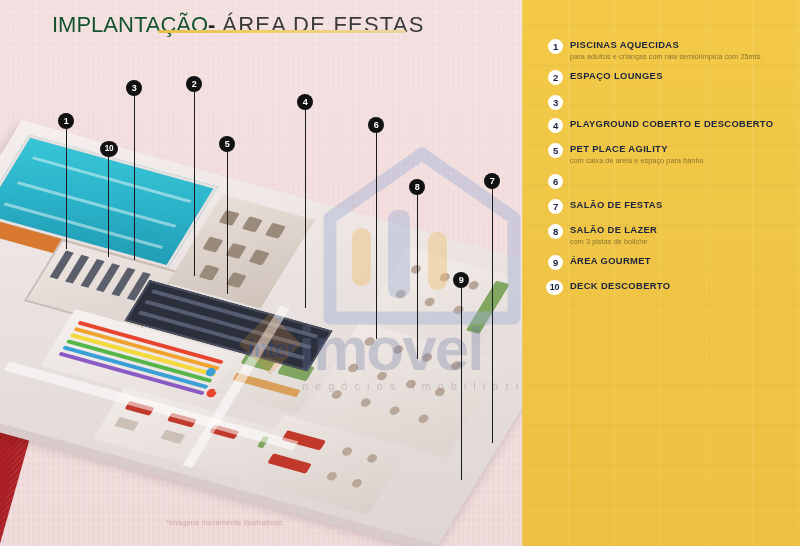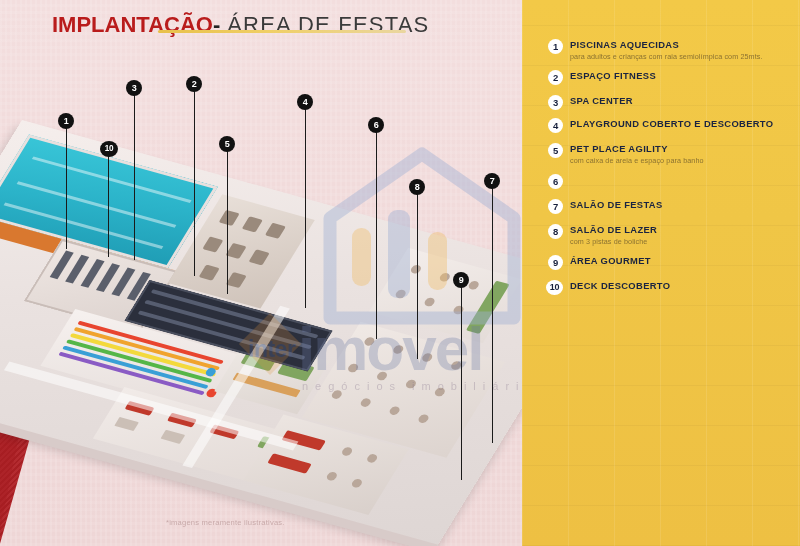--- a/index.html
+++ b/index.html
@@ -72,21 +72,21 @@
     letter-spacing:.35px; line-height:13px; white-space:nowrap;
   }
   .lg-sub {
     font-size:7.2px; color:#8b7230; line-height:11px;
     letter-spacing:.1px; margin-top:0px; white-space:nowrap;
   }
 
   
   .title-wrap { position:absolute; left:52px; top:11px; }
   .title-line { font-size:22px; line-height:28px; color:#2e2e2e; letter-spacing:.4px; white-space:nowrap; }
-  .title-bold { font-weight:bold; color:#b91c1c; letter-spacing:0px; }
+  .title-bold { font-weight:normal; color:#14532d; letter-spacing:0px; }
   .title-dash { font-weight:bold; color:#222; }
   .title-light { font-weight:normal; color:#3a3a3a; letter-spacing:1.2px; }
   .title-underline {
     position:absolute; left:158px; top:30px; width:248px; height:3px;
     background:linear-gradient(90deg,#e8c04a,#f0cf66 45%,#ead6a0 100%);
     border-radius:2px;
   }
 
   
   .plan-wrap { position:absolute; left:22px; top:120px; width:620px; height:420px; }
@@ -360,27 +360,26 @@
         <div class="legend-item" style="margin-bottom: 7px;">
           <div class="lg-badge">1</div>
           <div class="lg-text">
             <div class="lg-title">PISCINAS AQUECIDAS</div>
             <div class="lg-sub">para adultos e crianças com raia semiolímpica com 25mts.</div>
           </div>
         </div>
         <div class="legend-item" style="margin-bottom: 9px;">
           <div class="lg-badge">2</div>
           <div class="lg-text">
-            <div class="lg-title">ESPAÇO FITNESS</div>
+            <div class="lg-title">ESPAÇO LOUNGES</div>
           </div>
         </div>
         <div class="legend-item" style="margin-bottom: 7px;">
           <div class="lg-badge">3</div>
           <div class="lg-text">
-            <div class="lg-title">SPA CENTER</div>
           </div>
         </div>
         <div class="legend-item" style="margin-bottom: 9px;">
           <div class="lg-badge">4</div>
           <div class="lg-text">
             <div class="lg-title">PLAYGROUND COBERTO E DESCOBERTO</div>
           </div>
         </div>
         <div class="legend-item" style="margin-bottom: 7px;">
           <div class="lg-badge">5</div>

